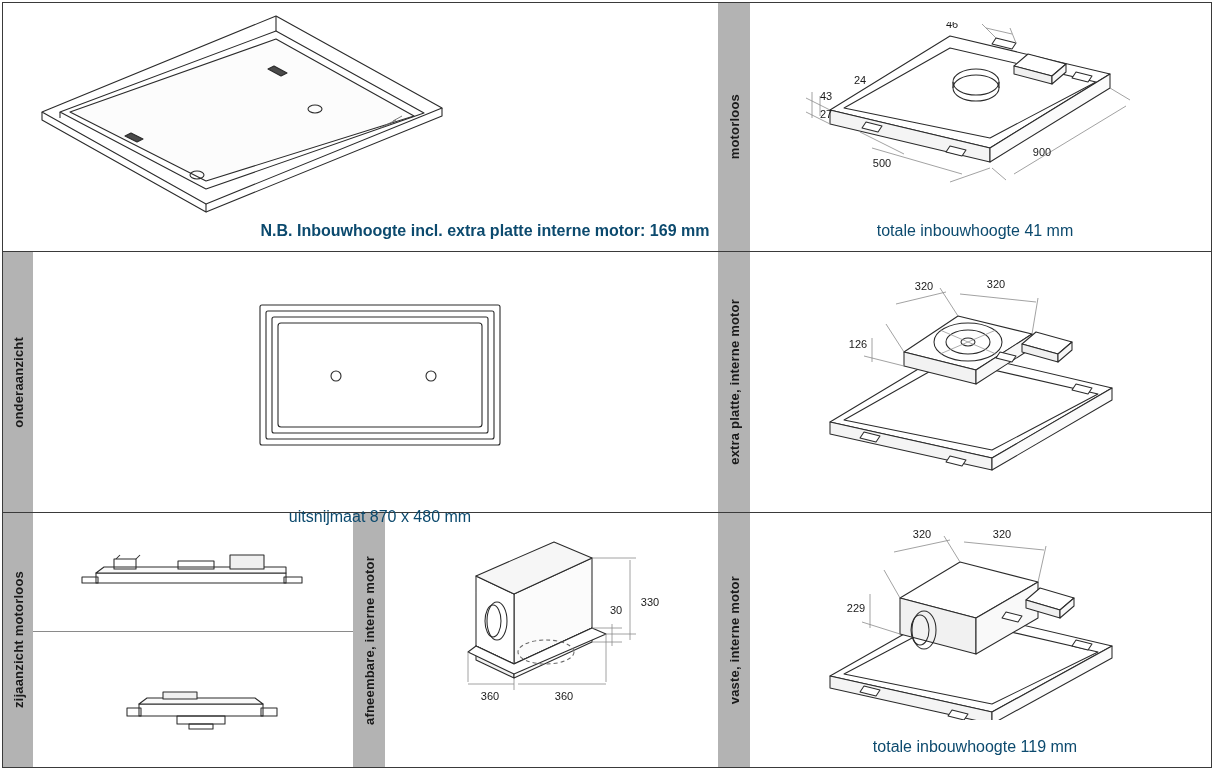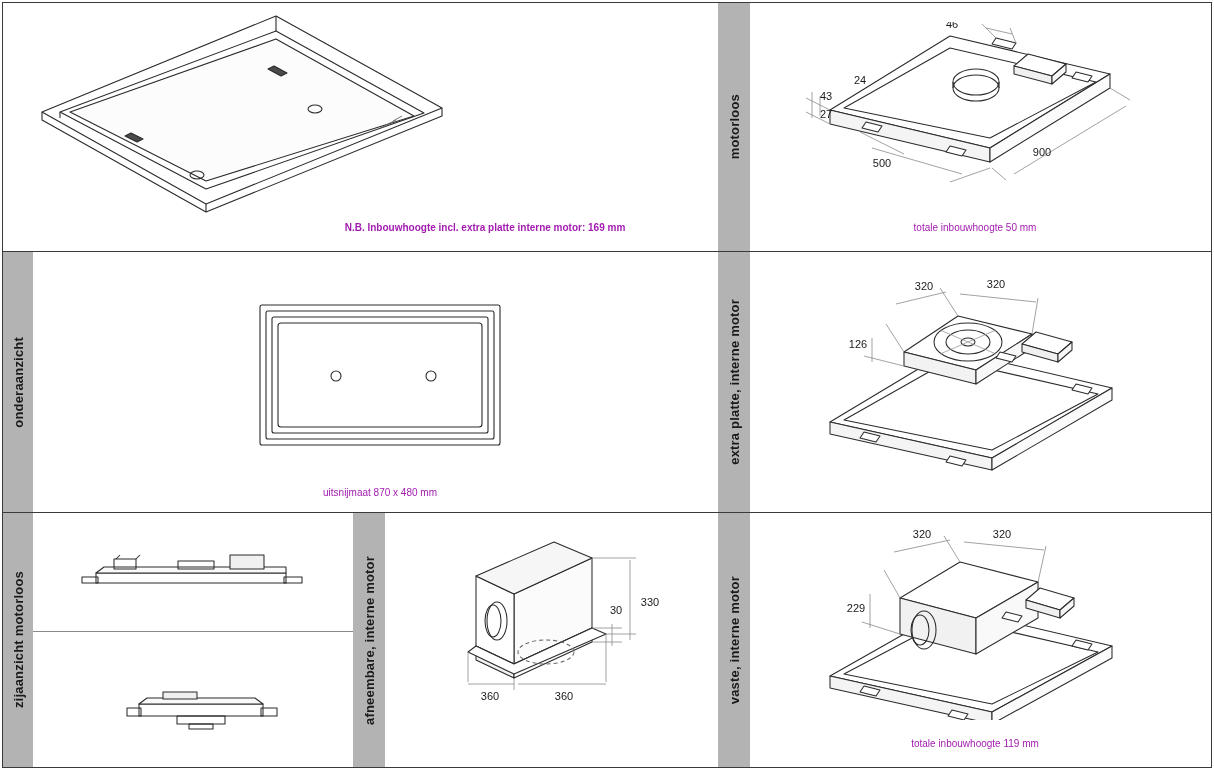--- a/index.html
+++ b/index.html
@@ -50,22 +50,22 @@
   .hline {
     position: absolute;
     background: #3a3a3a;
     height: 1px;
   }
   .hline.thin {
     background: #8a8a8a;
   }
   .caption {
     position: absolute;
-    font-size: 10px;
-    color: #a21caf;
+    font-size: 16px;
+    color: #0c4a6e;
     text-align: center;
     white-space: nowrap;
   }
   .caption.bold {
     font-weight: bold;
   }
   .draw {
     position: absolute;
   }
   .dim {
@@ -183,36 +183,36 @@
         <text x="152" y="6">46</text>
         <text x="60" y="62">24</text>
         <text x="26" y="78">43</text>
         <text x="26" y="96">27</text>
         <text x="82" y="145">500</text>
         <text x="242" y="134">900</text>
       </g>
     </svg>
   </div>
 
-  <div class="caption" style="left:790px; top:222px; width:370px;">totale inbouwhoogte 50 mm</div>
+  <div class="caption" style="left:790px; top:222px; width:370px;">totale inbouwhoogte 41 mm</div>
 
   <div class="draw" style="left:255px; top:300px;">
     <svg width="250" height="150" viewBox="0 0 250 150">
       <g fill="none" stroke="#2b2b2b" stroke-width="1.1">
         <rect x="5" y="5" width="240" height="140" rx="2"></rect>
         <rect x="11" y="11" width="228" height="128" rx="2"></rect>
         <rect x="17" y="17" width="216" height="116" rx="2"></rect>
         <rect x="23" y="23" width="204" height="104" rx="3"></rect>
         <circle cx="81" cy="76" r="5"></circle>
         <circle cx="176" cy="76" r="5"></circle>
       </g>
     </svg>
   </div>
 
-  <div class="caption" style="left:250px; top:487px; width:260px;">uitsnijmaat 870 x 480 mm</div>
+  <div class="caption" style="left:250px; top:508px; width:260px;">uitsnijmaat 870 x 480 mm</div>
 
   <div class="draw" style="left:800px; top:280px;">
     <svg width="350" height="195" viewBox="0 0 350 195">
       <g fill="none" stroke="#2b2b2b" stroke-width="1.05" stroke-linejoin="round">
 
         <polygon points="150,70 312,108 192,178 30,142" fill="#ffffff"></polygon>
         <polygon points="30,142 192,178 192,190 30,154" fill="#f4f4f4"></polygon>
         <polygon points="192,178 312,108 312,120 192,190" fill="#fbfbfb"></polygon>
         <polygon points="150,80 298,114 192,170 44,140" fill="#ffffff"></polygon>
 

